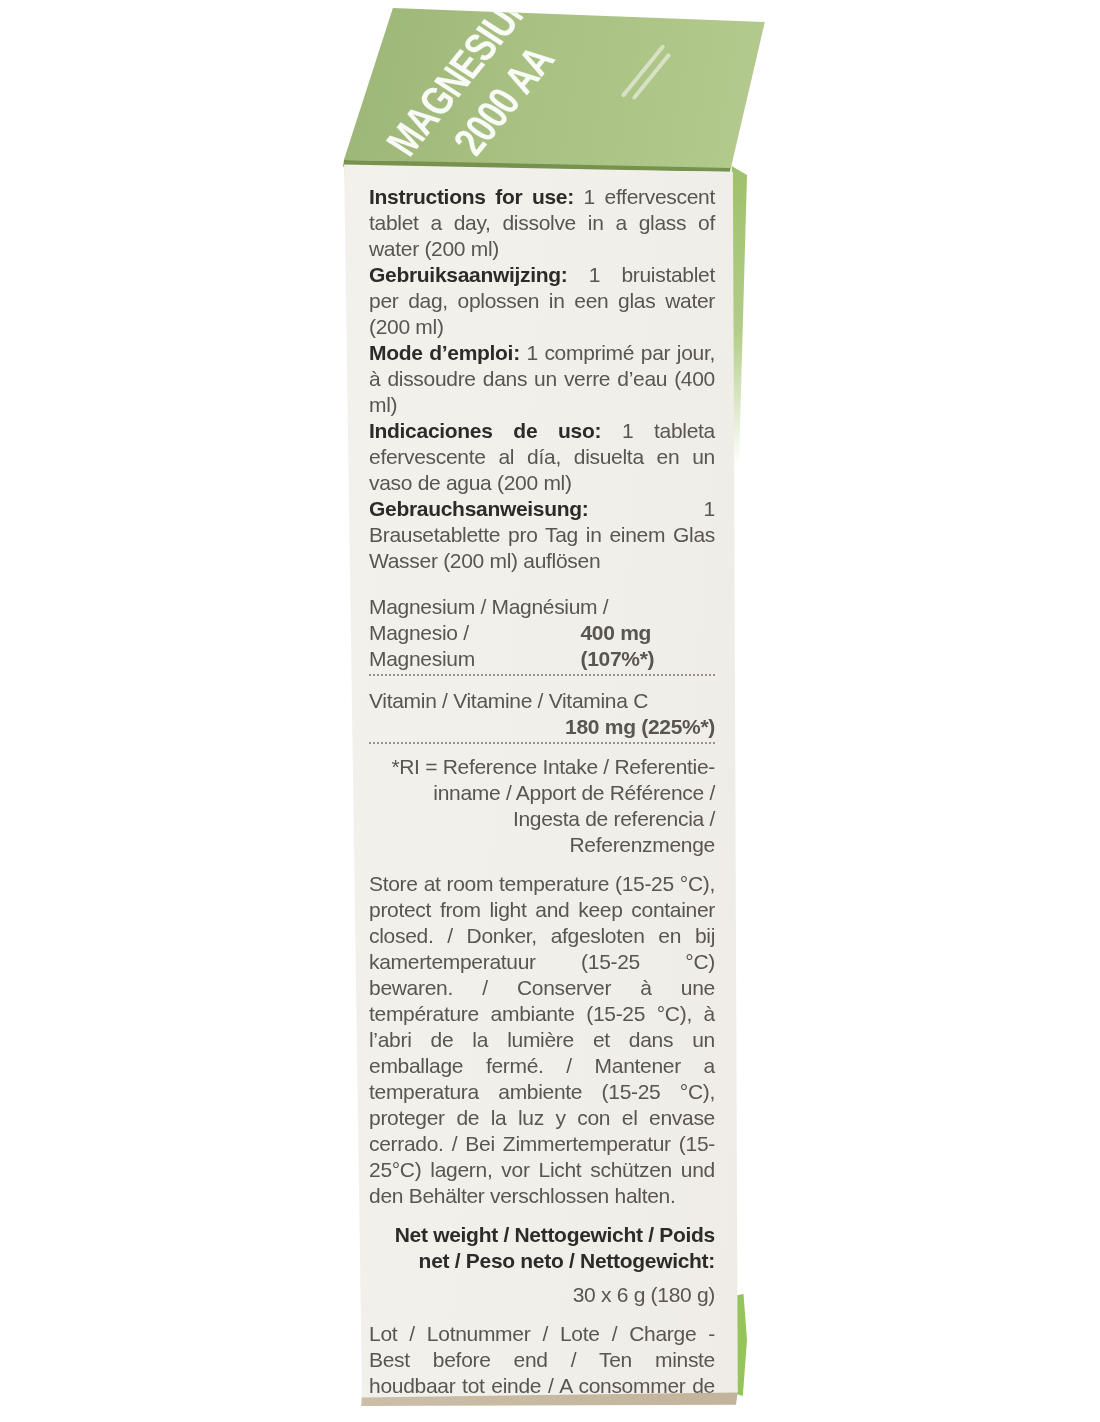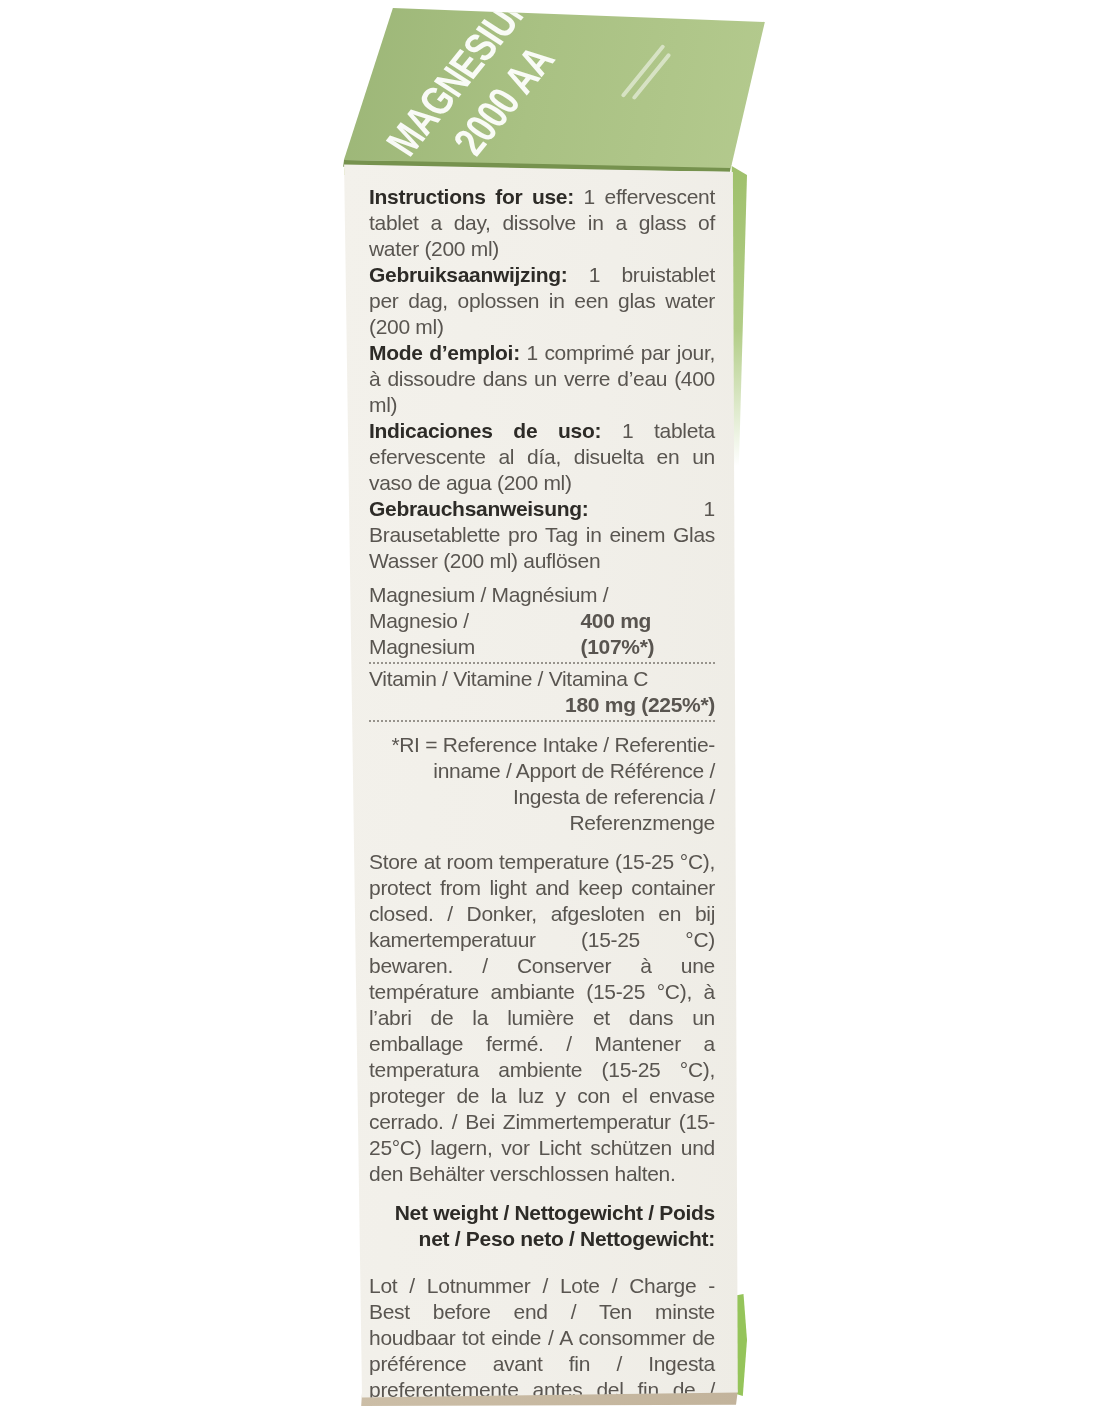--- a/index.html
+++ b/index.html
@@ -43,21 +43,21 @@
 
   
   .copy{position:absolute;left:29px;top:22px;width:346px;
         font-size:21px;line-height:26px;color:#595550;letter-spacing:-0.3px;
         text-align:justify;}
   .copy p{margin:0;}
   .copy strong{color:#2d2b27;font-weight:700;}
   .gap-s{height:8px;}
   .gap-m{height:13px;}
   .comp-head{font-weight:700;color:#2d2b27;border-bottom:2px dotted #97938c;padding-bottom:3px;}
-  .row{border-bottom:2px dotted #97938c;padding-bottom:2px;margin-bottom:2px;}
+  .row{border-bottom:2px dotted #97938c;padding-bottom:2px;margin-bottom:2px;margin-top:12px;}
   .rl{text-align:left;}
   .rflex{display:flex;text-align:left;gap:22px;}
   .rflex .val{margin-left:auto;font-weight:bold;}
   .bold-head{font-weight:700;color:#2d2b27;}
   .plain{text-align:right;}
 </style>
 </head>
 <body>
 
 <div class="scene">
@@ -111,20 +111,21 @@
 
       <div class="gap-s"></div>
       <p class="plain">*RI = Reference Intake / Referentie-inname / Apport de Référence / Ingesta de referencia / Referenzmenge</p>
 
       <div class="gap-m"></div>
       <p>Store at room temperature (15-25 °C), protect from light and keep container closed. / Donker, afgesloten en bij kamertemperatuur (15-25 °C) bewaren. / Conserver à une température ambiante (15-25 °C), à l’abri de la lumière et dans un emballage fermé. / Mantener a temperatura ambiente (15-25 °C), proteger de la luz y con el envase cerrado. / Bei Zimmertemperatur (15-25°C) lagern, vor Licht schützen und den Behälter verschlossen halten.</p>
 
       <div class="gap-m"></div>
       <p class="bold-head plain">Net weight / Nettogewicht / Poids net / Peso neto / Nettogewicht:</p>
       <div class="gap-s"></div>
+      <p class="plain">30 x 6 g (180 g)</p>
 
       <div class="gap-m"></div>
       <p>Lot / Lotnummer / Lote / Charge - Best before end / Ten minste houdbaar tot einde / A consommer de préférence avant fin / Ingesta preferentemente antes del fin de / Mindestens haltbar bis Ende: see bottom / zie onderzijde / voir fond / ver base / siehe Boden</p>
 
     </div>
   </div>
 
 </div>
 
 </body></html>

